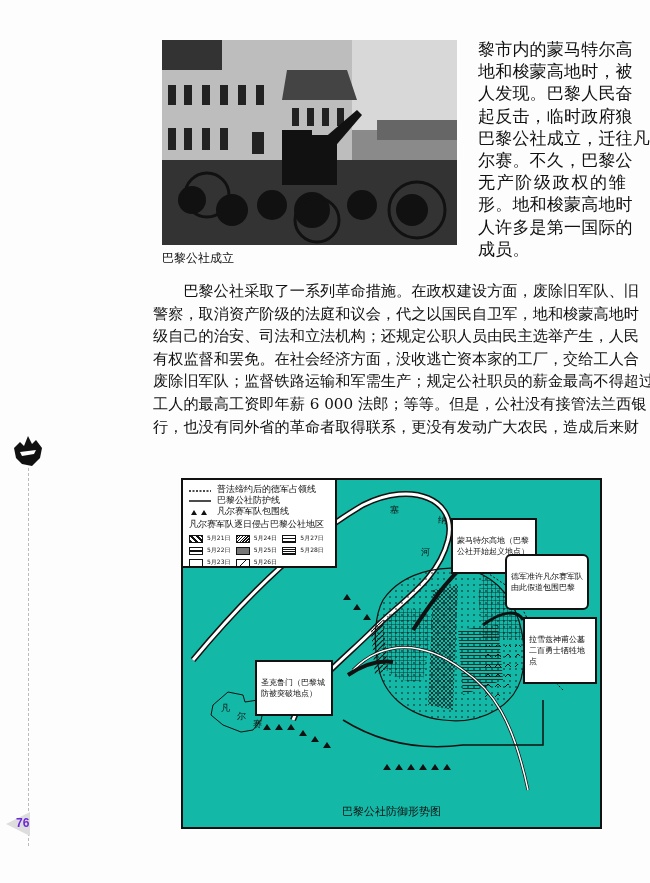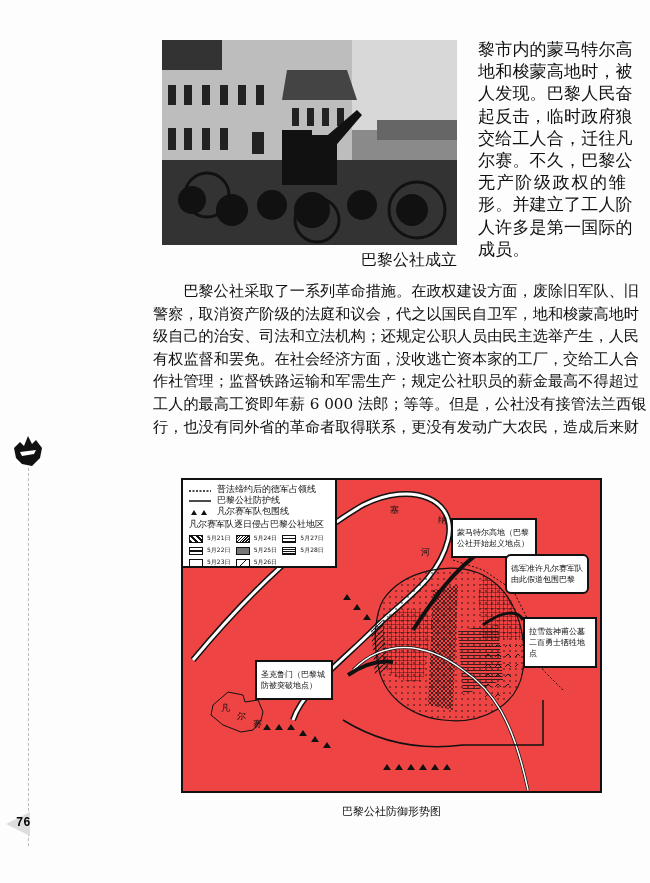--- a/index.html
+++ b/index.html
@@ -6,43 +6,43 @@
   body {
     width: 650px; height: 883px; background: #fdfdfd; position: relative; overflow: hidden;
     font-family: "DejaVu Serif", "Liberation Serif", serif; color: #111;
   }
   .abs { position: absolute; }
   
   .photo {
     left: 162px; top: 40px; width: 295px; height: 205px; background: #555; overflow: hidden;
   }
   .photo svg { display: block; }
-  .photo-caption { left: 162px; top: 250px; width: 295px; text-align: right; font-size: 16px; font-family: "DejaVu Sans", sans-serif; }
+  .photo-caption { left: 162px; top: 250px; width: 295px; text-align: left; font-size: 12px; font-family: "DejaVu Sans", sans-serif; }
   .side-text { left: 478px; top: 38px; width: 148px; font-size: 17px; line-height: 22.2px; letter-spacing: 0.2px; }
   .side-text div { white-space: nowrap; text-align: justify; text-align-last: justify; }
   .side-text div.last { text-align-last: left; }
   .body-text { left: 153px; top: 280px; width: 470px; font-size: 15.2px; line-height: 22.6px; }
   .body-text div { white-space: nowrap; text-align: justify; text-align-last: justify; }
   .body-text div.last { text-align-last: left; }
   
   .margin-line { left: 28px; top: 468px; width: 0; height: 378px; border-left: 1px dashed #bbb; }
   .margin-emblem { left: 10px; top: 432px; width: 36px; height: 36px; }
-  .page-num { left: 6px; top: 812px; width: 26px; height: 24px; font-family: Liberation Mono, monospace; font-weight: bold; font-size: 12px; color: #000000; }
+  .page-num { left: 6px; top: 812px; width: 26px; height: 24px; font-family: Liberation Sans, sans-serif; font-weight: bold; font-size: 12px; color: #6d28d9; }
   .page-num .tri { position: absolute; left: 0; top: 0; width: 0; height: 0; border-top: 12px solid transparent; border-bottom: 12px solid transparent; border-right: 24px solid #ddd; }
   .page-num span { position: absolute; left: 10px; top: 4px; }
   
-  .map { left: 181px; top: 478px; width: 421px; height: 315px; border: 2px solid #111; background: #ef4444; box-sizing: border-box; overflow: hidden; }
+  .map { left: 181px; top: 478px; width: 421px; height: 351px; border: 2px solid #111; background: #14b8a6; box-sizing: border-box; overflow: hidden; }
   .legend { position: absolute; left: -2px; top: -2px; width: 156px; height: 90px; border: 2px solid #111; background: #fff; font-size: 9px; font-family: "DejaVu Sans", sans-serif; padding: 4px 6px; box-sizing: border-box; }
   .legend .row { display: flex; align-items: center; height: 11px; }
   .legend .sym { width: 22px; height: 6px; margin-right: 6px; }
   .legend .title { font-size: 9px; margin: 1px 0 3px 0; white-space: nowrap; }
   .legend .grid { display: grid; grid-template-columns: repeat(3, 1fr); row-gap: 3px; }
   .legend .cell { display: flex; align-items: center; font-size: 6px; }
   .legend .sw { width: 14px; height: 8px; border: 1px solid #111; margin-right: 4px; box-sizing: border-box; }
-  .map-label { position: absolute; border: 2px solid #111; background: #fff; font-size: 8px; font-family: Liberation Serif, serif; padding: 7px 4px; line-height: 11px; box-sizing: border-box; }
+  .map-label { position: absolute; border: 2px solid #111; background: #fff; font-size: 8px; font-family: Liberation Serif, serif; padding: 15px 4px; line-height: 11px; box-sizing: border-box; }
   .map-char { position: absolute; font-size: 9px; font-family: "DejaVu Sans", sans-serif; }
   .map-caption { left: 181px; top: 804px; width: 421px; text-align: center; font-size: 11px; font-family: "DejaVu Sans", sans-serif; }
 </style>
 </head>
 <body>
 
 <div class="abs photo">
   <svg width="295" height="205" viewBox="0 0 295 205">
     <rect width="295" height="205" fill="#8a8a8a"></rect>
     <rect x="180" y="0" width="115" height="90" fill="#d8d8d8"></rect>
@@ -89,34 +89,34 @@
     </g>
   </svg>
 </div>
 <div class="abs photo-caption">巴黎公社成立</div>
 
 <div class="abs side-text">
   <div>黎市内的蒙马特尔高</div>
   <div>地和梭蒙高地时，被</div>
   <div>人发现。巴黎人民奋</div>
   <div>起反击，临时政府狼</div>
-  <div>交给工人合，迁往凡</div>
+  <div>巴黎公社成立，迁往凡</div>
   <div>尔赛。不久，巴黎公</div>
   <div>无产阶级政权的雏</div>
-  <div>形。并建立了工人阶</div>
+  <div>形。地和梭蒙高地时</div>
   <div>人许多是第一国际的</div>
   <div class="last">成员。</div>
 </div>
 
 <div class="abs body-text">
   <div>　　巴黎公社采取了一系列革命措施。在政权建设方面，废除旧军队、旧</div>
   <div>警察，取消资产阶级的法庭和议会，代之以国民自卫军，地和梭蒙高地时</div>
   <div>级自己的治安、司法和立法机构；还规定公职人员由民主选举产生，人民</div>
   <div>有权监督和罢免。在社会经济方面，没收逃亡资本家的工厂，交给工人合</div>
-  <div>作社管理；监督铁路运输和军需生产；规定公社职员的薪金最高不得超过</div>
+  <div>废除旧军队；监督铁路运输和军需生产；规定公社职员的薪金最高不得超过</div>
   <div>工人的最高工资即年薪 6 000 法郎；等等。但是，公社没有接管法兰西银</div>
   <div>行，也没有同外省的革命者取得联系，更没有发动广大农民，造成后来财</div>
 </div>
 
 <div class="abs margin-emblem">
   <svg width="36" height="36" viewBox="0 0 36 36">
     <path d="M4 16 L10 10 L14 14 L18 4 L22 12 L26 8 L32 16 L30 26 L22 34 L12 32 L6 26 Z" fill="#111"></path>
     <path d="M10 20 L26 18 L24 22 L12 24 Z" fill="#fff"></path>
   </svg>
 </div>

